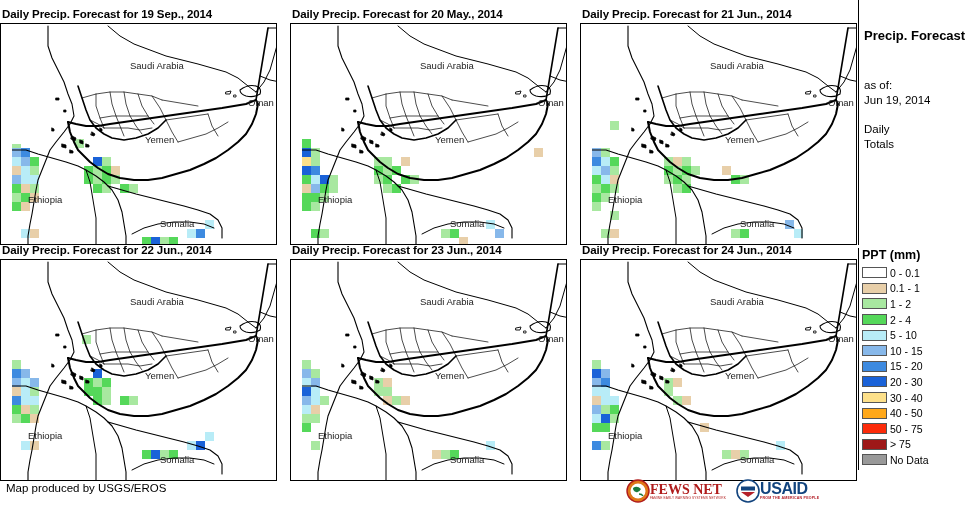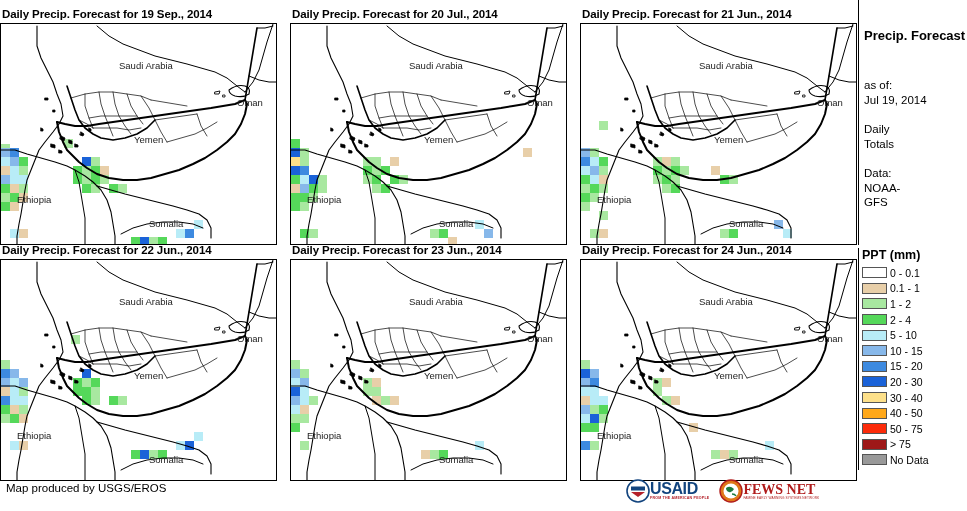--- a/index.html
+++ b/index.html
@@ -18,21 +18,21 @@
     position: absolute; left: 2px; top: 0px;
     font-size: 11.5px; font-weight: bold; color: #000;
     white-space: nowrap; letter-spacing: -0.1px;
   }
   .map-frame {
     position: absolute; left: 0; top: 15px;
     width: 277px; height: 222px;
     border: 1px solid #000; background: #ffffff;
     overflow: hidden;
   }
-  .map-inner { position:absolute; left:0; top:0; width:275px; height:220px;padding-left:39px; }
+  .map-inner { position:absolute; left:11px; top:0; width:275px; height:220px;padding-left:39px; }
   .map-svg { position:absolute; left:0; top:0; width:275px; height:220px; }
   .ppt-layer { position:absolute; left:0; top:0; width:275px; height:220px; }
   .cell { position:absolute; }
   .lbl {
     position:absolute; font-size:9.5px; color:#222;
     font-family:"Liberation Sans", sans-serif; white-space:nowrap;
   }
 
   
   #sidebar { position:absolute; left:858px; top:0; width:109px; height:511px; }
@@ -195,21 +195,21 @@
             </svg>
             <div class="lbl" style="left: 118px; top: 36px;">Saudi Arabia</div>
             <div class="lbl" style="left: 236px; top: 73px;">Oman</div>
             <div class="lbl" style="left: 133px; top: 110px;">Yemen</div>
             <div class="lbl" style="left: 16px; top: 170px;">Ethiopia</div>
             <div class="lbl" style="left: 148px; top: 194px;">Somalia</div>
           </div>
         </div>
       </div>
       <div class="panel" style="left: 290px; top: 8px;">
-        <div class="panel-title">Daily Precip. Forecast for 20 Jul., 2014</div>
+        <div class="panel-title">Daily Precip. Forecast for 20 May., 2014</div>
         <div class="map-frame">
           <div class="map-inner">
             <div class="ppt-layer">
               <div class="cell" style="left: 0px; top: 115px; width: 9px; height: 9px; background: rgb(85, 216, 90);"></div>
               <div class="cell" style="left: 0px; top: 124px; width: 9px; height: 9px; background: rgb(26, 98, 216);"></div>
               <div class="cell" style="left: 9px; top: 124px; width: 9px; height: 9px; background: rgb(168, 232, 160);"></div>
               <div class="cell" style="left: 0px; top: 133px; width: 9px; height: 9px; background: rgb(253, 224, 138);"></div>
               <div class="cell" style="left: 9px; top: 133px; width: 9px; height: 9px; background: rgb(168, 232, 160);"></div>
               <div class="cell" style="left: 0px; top: 142px; width: 9px; height: 9px; background: rgb(26, 98, 216);"></div>
               <div class="cell" style="left: 9px; top: 142px; width: 9px; height: 9px; background: rgb(61, 138, 224);"></div>
@@ -775,33 +775,28 @@
     </div>
 
   <div id="sidebar">
     <div id="sb-div1"></div>
     <div id="sb-div2"></div>
 
     <div id="sb-title">Precip. Forecast</div>
 
     <div class="sb-block" id="sb-asof">
       <div>as of:</div>
-      <div>Jul 19, 2014</div>
+      <div>Jun 19, 2014</div>
     </div>
 
     <div class="sb-block" id="sb-daily">
       <div>Daily</div>
       <div>Totals</div>
     </div>
 
-    <div class="sb-block" id="sb-data">
-      <div>Data:</div>
-      <div>NOAA-</div>
-      <div>GFS</div>
-    </div>
 
     <div id="legend">
       <div id="legend-title">PPT (mm)</div>
       <div id="legend-rows">
           <div class="leg-row">
             <div class="leg-sw" style="background: rgb(255, 255, 255);"></div>
             <div class="leg-lb">0 - 0.1</div>
           </div>
           <div class="leg-row">
             <div class="leg-sw" style="background: rgb(232, 207, 169);"></div>
@@ -851,40 +846,40 @@
             <div class="leg-sw" style="background: rgb(153, 153, 153);"></div>
             <div class="leg-lb">No Data</div>
           </div>
         </div>
     </div>
   </div>
 
   <div id="footer-credit">Map produced by USGS/EROS</div>
 
   <div id="logos">
-
-    <div class="logo">
-      <svg width="24" height="24" viewBox="0 0 24 24">
-        <circle cx="12" cy="12" r="11" fill="#fff" stroke="#12447e" stroke-width="1.6"></circle>
-        <rect x="5" y="7.5" width="14" height="4" fill="#12447e"></rect>
-        <path d="M5 13 L19 13 L12 18 Z" fill="#b4212a"></path>
-      </svg>
-      <div>
-        <div class="usaid-txt">USAID</div>
-        <div class="usaid-sub">FROM THE AMERICAN PEOPLE</div>
-      </div>
-    </div>
 
     <div class="logo">
       <svg width="24" height="24" viewBox="0 0 24 24">
         <circle cx="12" cy="12" r="11" fill="#e07818" stroke="#b01c1c" stroke-width="1.4"></circle>
         <circle cx="12" cy="12" r="7.5" fill="#ffffff"></circle>
         <path d="M7 9 q4 -3 8 1 q-2 4 -5 3 q-3 -1 -3 -4 Z" fill="#1b7a3d"></path>
         <path d="M13 15 q3 0 4 2" stroke="#1b7a3d" stroke-width="1.4" fill="none"></path>
       </svg>
       <div>
         <div class="fews-txt">FEWS NET</div>
         <div class="fews-sub">FAMINE EARLY WARNING SYSTEMS NETWORK</div>
       </div>
     </div>
+
+    <div class="logo">
+      <svg width="24" height="24" viewBox="0 0 24 24">
+        <circle cx="12" cy="12" r="11" fill="#fff" stroke="#12447e" stroke-width="1.6"></circle>
+        <rect x="5" y="7.5" width="14" height="4" fill="#12447e"></rect>
+        <path d="M5 13 L19 13 L12 18 Z" fill="#b4212a"></path>
+      </svg>
+      <div>
+        <div class="usaid-txt">USAID</div>
+        <div class="usaid-sub">FROM THE AMERICAN PEOPLE</div>
+      </div>
+    </div>
   </div>
 
 </div>
 
 </body></html>

